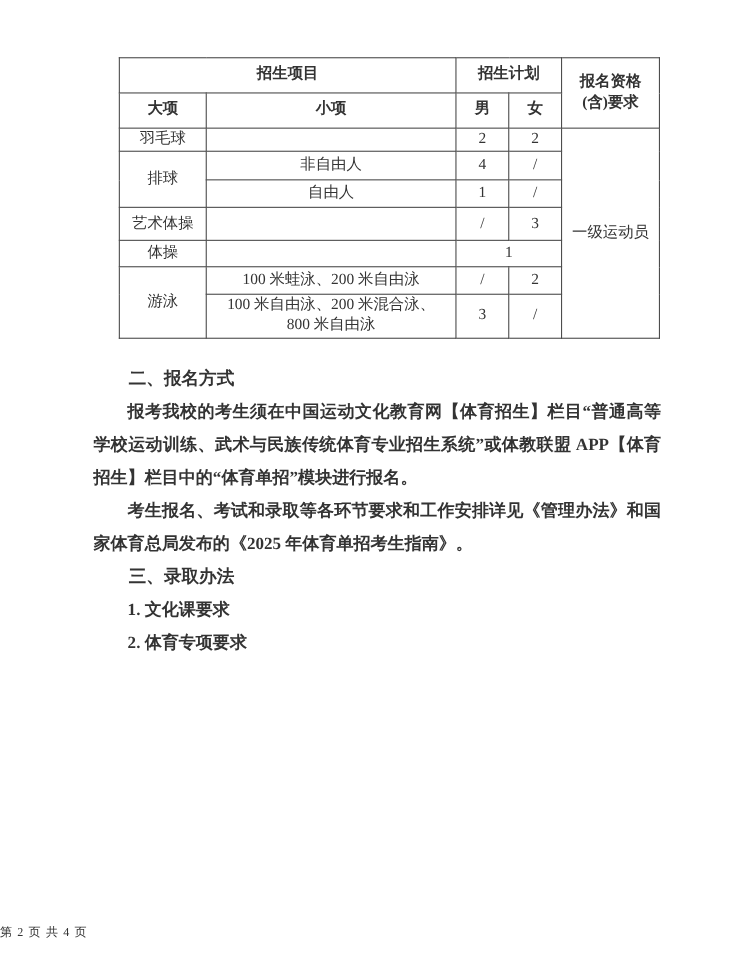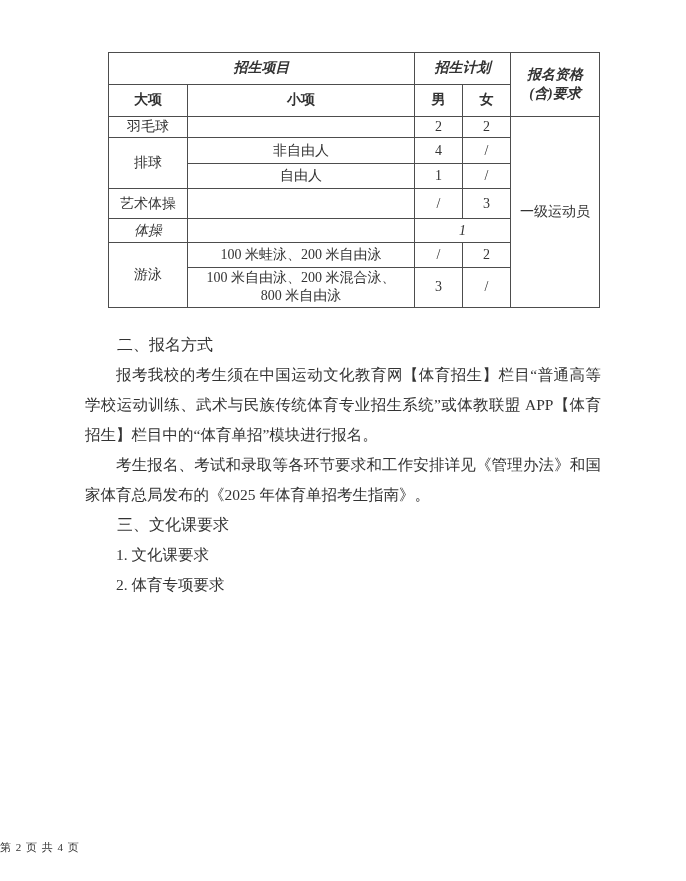--- a/index.html
+++ b/index.html
@@ -30,48 +30,49 @@
   table.enroll-table td {
     border: 1px solid #4d4d4d;
     text-align: center;
     vertical-align: middle;
     padding: 1px 2px;
     line-height: 1.3;
   }
   table.enroll-table .hdr { font-weight: bold; }
   .prewrap { white-space: pre-line; }
 
-  tr.row-h1 td { height: 32px; font-style: italic; }
+  tr.row-h1 td { height: 32px; }
   tr.row-h2 td { height: 32px; }
   tr.row-badminton td { height: 14px; }
   tr.row-vb1 td { height: 26px; }
   tr.row-vb2 td { height: 25px; }
   tr.row-rg td { height: 30px; }
-  tr.row-gym td { height: 24px; font-style: italic; }
+  tr.row-gym td { height: 24px; }
   tr.row-swim1 td { height: 25px; }
   tr.row-swim2 td { height: 39px; }
 
   
   .content {
     position: absolute;
     left: 85px;
     top: 330px;
     width: 516px;
     font-size: 15.5px;
     line-height: 30px;
     text-align: justify;
     color: #333333;
   }
   .content .heading {
-    font-weight: normal;
+    font-weight: bold;
     text-indent: 2em;
     font-size: 16px;
   }
   .content .para, .content .sub {
     text-indent: 2em;
+    font-weight: bold;
   }
 
   
   .footer {
     position: absolute;
     left: 0;
     top: 840px;
     width: 100%;
     font-size: 11px;
     color: #333333;
@@ -146,20 +147,20 @@
         <td>3</td>
         <td>/</td>
       </tr>
     </tbody>
   </table>
 
   <div class="content">
     <div class="heading">二、报名方式</div>
     <p class="para">报考我校的考生须在中国运动文化教育网【体育招生】栏目“普通高等学校运动训练、武术与民族传统体育专业招生系统”或体教联盟 APP【体育招生】栏目中的“体育单招”模块进行报名。</p>
     <p class="para">考生报名、考试和录取等各环节要求和工作安排详见《管理办法》和国家体育总局发布的《2025 年体育单招考生指南》。</p>
-    <div class="heading">三、文化课要求</div>
+    <div class="heading">三、录取办法</div>
     <div class="sub">1. 文化课要求</div>
     <div class="sub">2. 体育专项要求</div>
   </div>
 
   <div class="footer">第 2 页  共 4 页</div>
 
 </div>
 
 </body></html>

